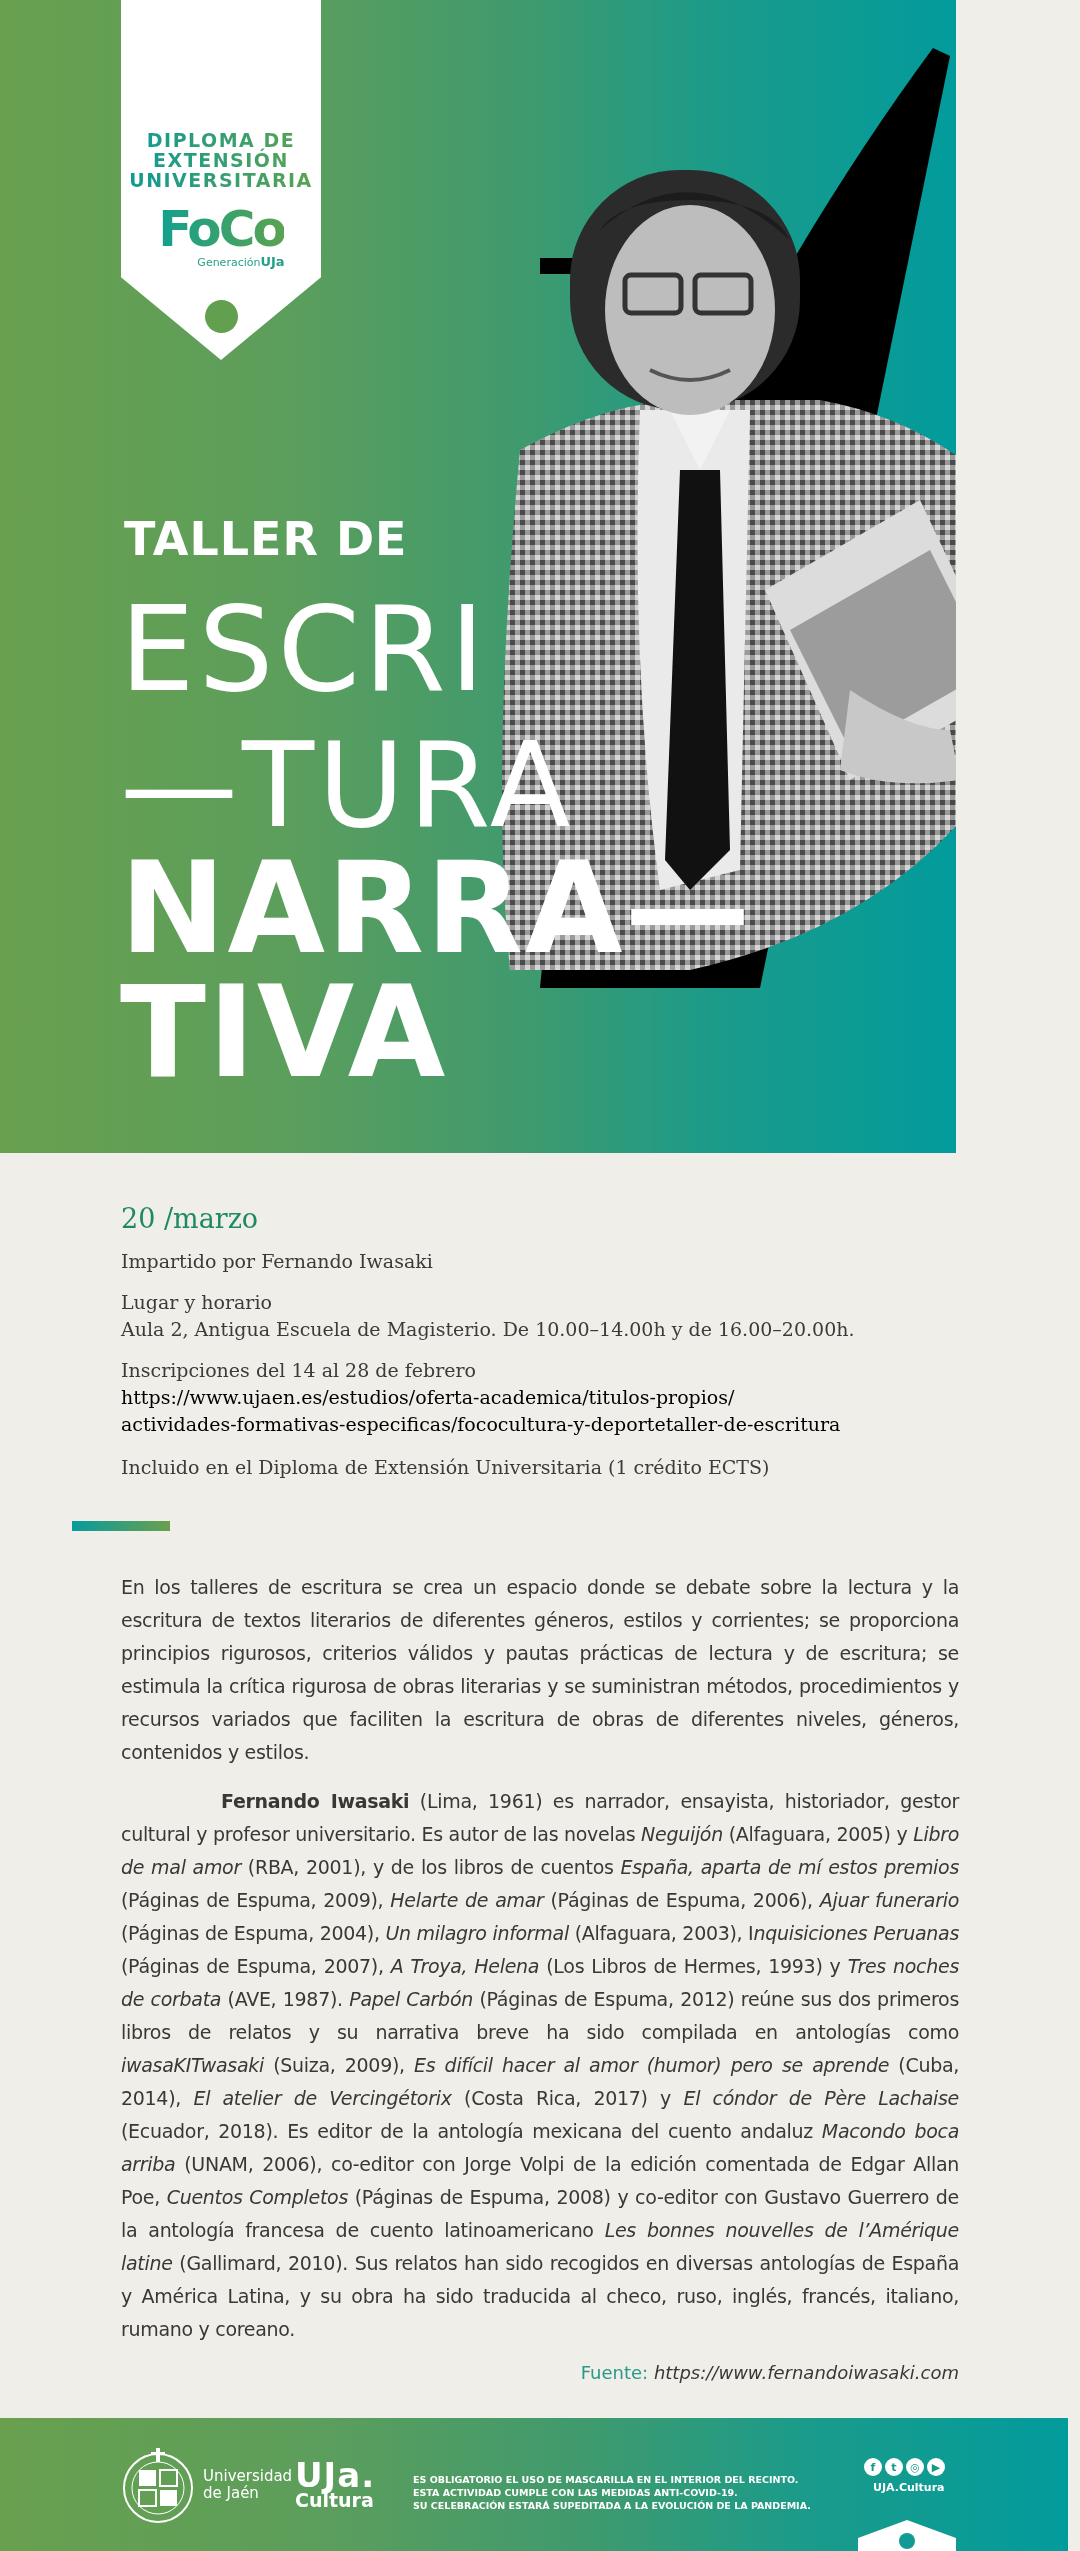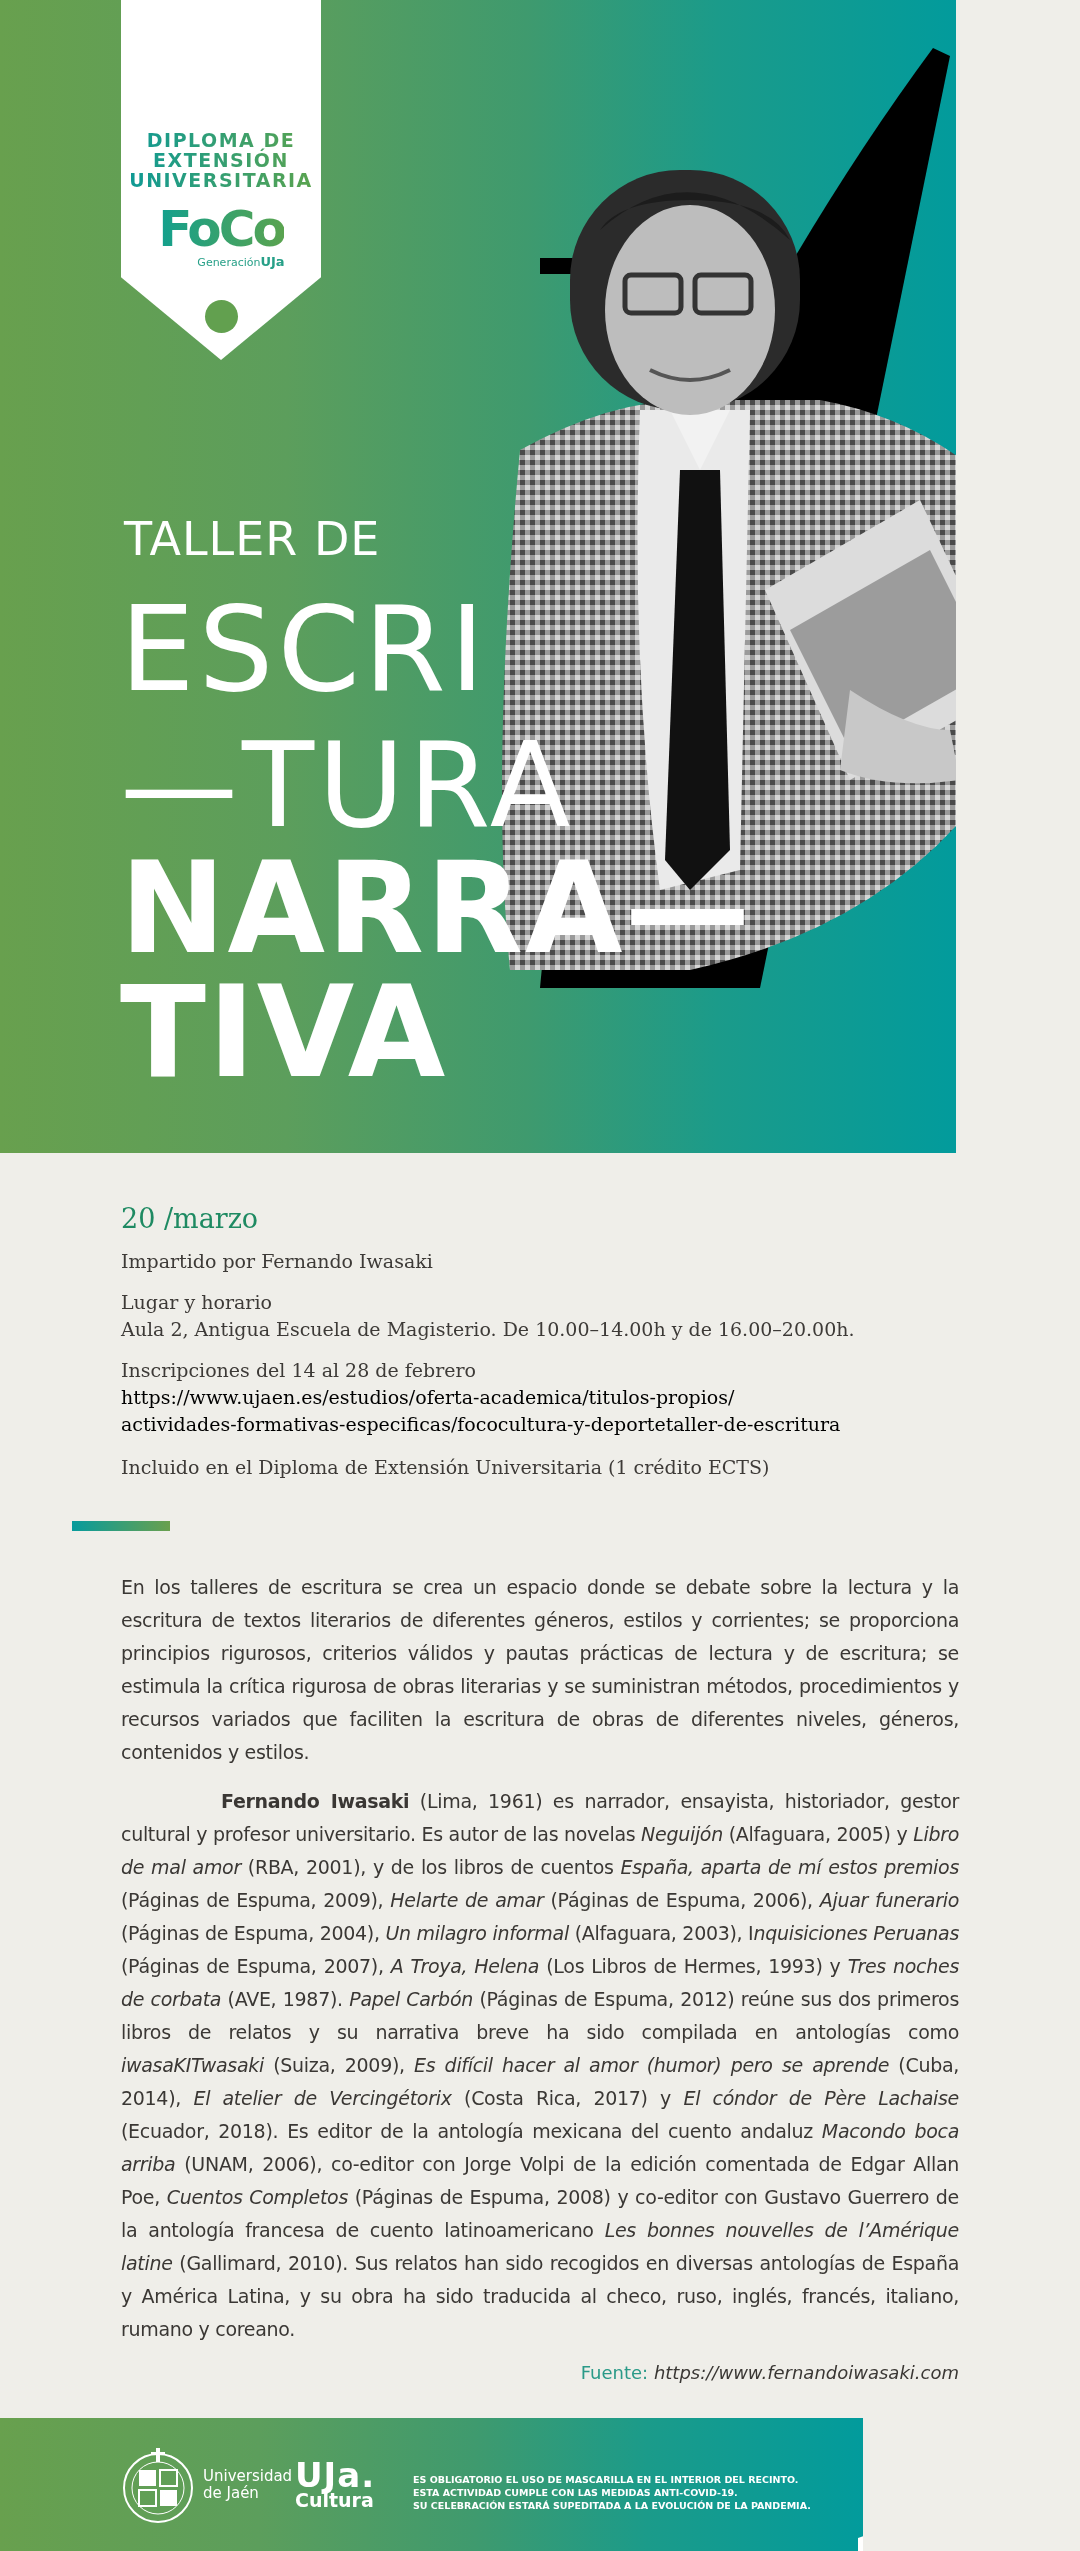--- a/index.html
+++ b/index.html
@@ -39,21 +39,21 @@
 
   .black-shape {
     position: absolute; left: 540px; top: 48px; width: 410px; height: 940px;
   }
   .photo {
     position: absolute; left: 490px; top: 170px; width: 560px; height: 800px;
   }
 
   .title-small {
     position: absolute; left: 124px; top: 512px; color: #fff;
-    font-family: "DejaVu Sans", sans-serif; font-size: 46px; letter-spacing: 1px; font-weight: 400;
+    font-family: "DejaVu Sans", sans-serif; font-size: 46px; letter-spacing: 1px; font-weight: 700;
   }
   .title-line {
     position: absolute; left: 120px; color: #fff; font-family: "DejaVu Sans", sans-serif;
     line-height: 1; white-space: nowrap;
   }
   .t1 { top: 590px; font-size: 118px; letter-spacing: 4px; }
   .t2 { top: 726px; font-size: 118px; letter-spacing: 4px; }
   .t3 { top: 846px; font-size: 126px; font-weight: bold; letter-spacing: 2px; }
   .t4 { top: 970px; font-size: 126px; font-weight: bold; letter-spacing: 2px; }
 
@@ -75,21 +75,21 @@
     font-size: 19px; line-height: 33px; text-align: justify; color: #3a3734;
     letter-spacing: -0.3px;
   }
   .body-text p + p { margin-top: 16px; }
   .indent { padding-left: 100px; }
   .source { text-align: right; margin-top: 16px; font-size: 18px; }
   .source .lbl { color: #2a9a88; }
   .source .url { font-style: italic; color: #3a3734; }
 
   .footer {
-    position: absolute; top: 2418px; left: 0; width: 863px; height: 133px;
+    position: absolute; top: 2418px; left: 0; width: 1068px; height: 133px;
     background: linear-gradient(90deg, #68a04e 0%, #5c9e5c 30%, #3f9a6e 55%, #1b9b8a 75%, #029b9c 100%);
     font-family: "DejaVu Sans", sans-serif; color: #fff; overflow: hidden; padding-left: 29px;
   }
   .uja-seal {
     position: absolute; left: 120px; top: 30px; width: 76px; height: 76px;
   }
   .uja-name { position: absolute; left: 203px; top: 50px; font-size: 15px; line-height: 17px; }
   .uja-cultura { position: absolute; left: 295px; top: 42px; font-weight: bold; }
   .uja-cultura .a { font-size: 34px; line-height: 30px; letter-spacing: 1px; }
   .uja-cultura .b { font-size: 19px; line-height: 20px; }

